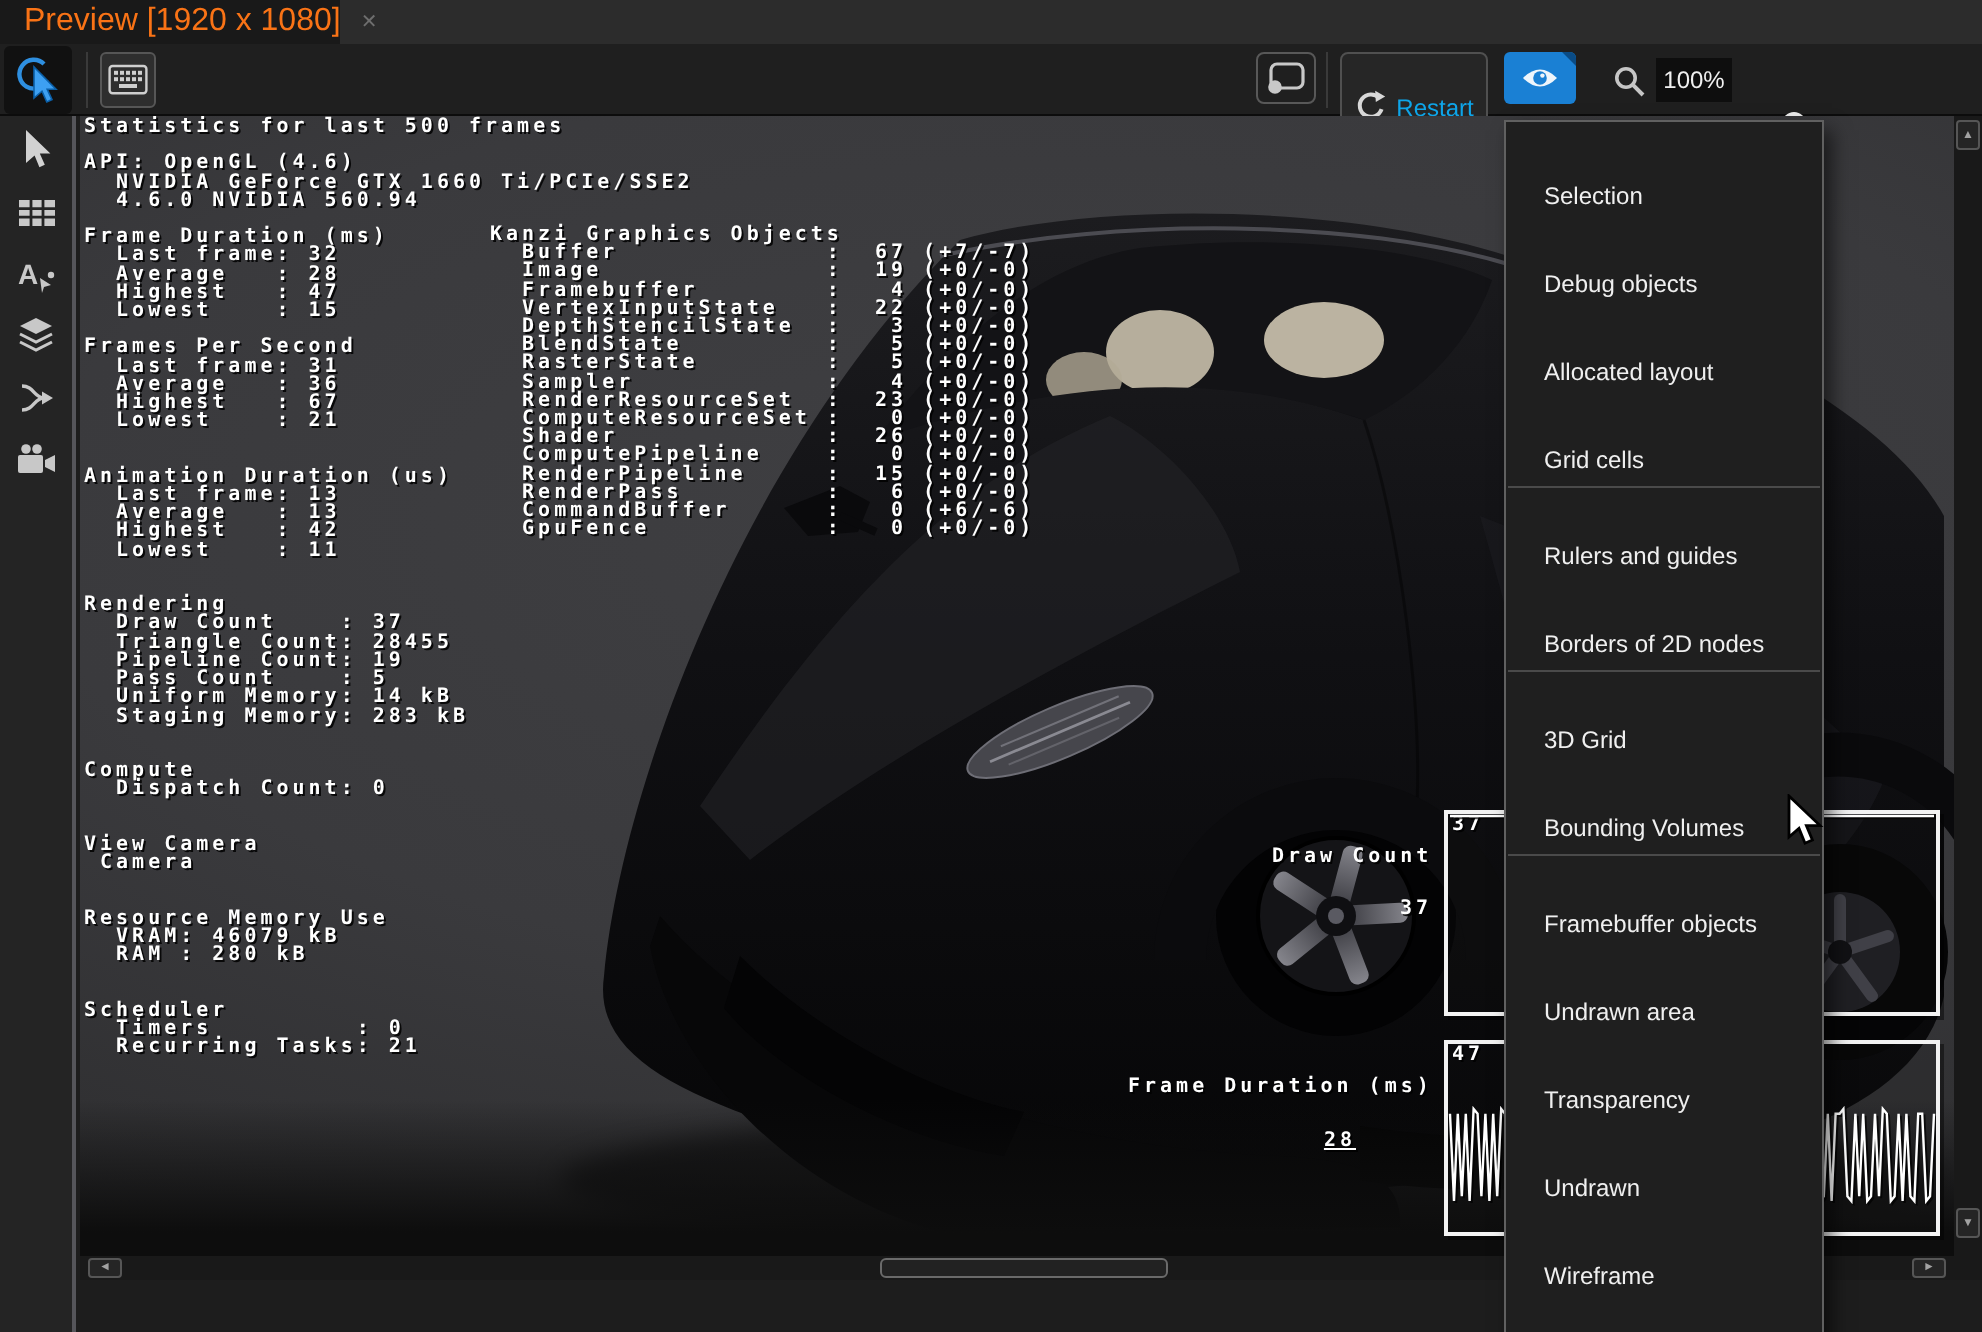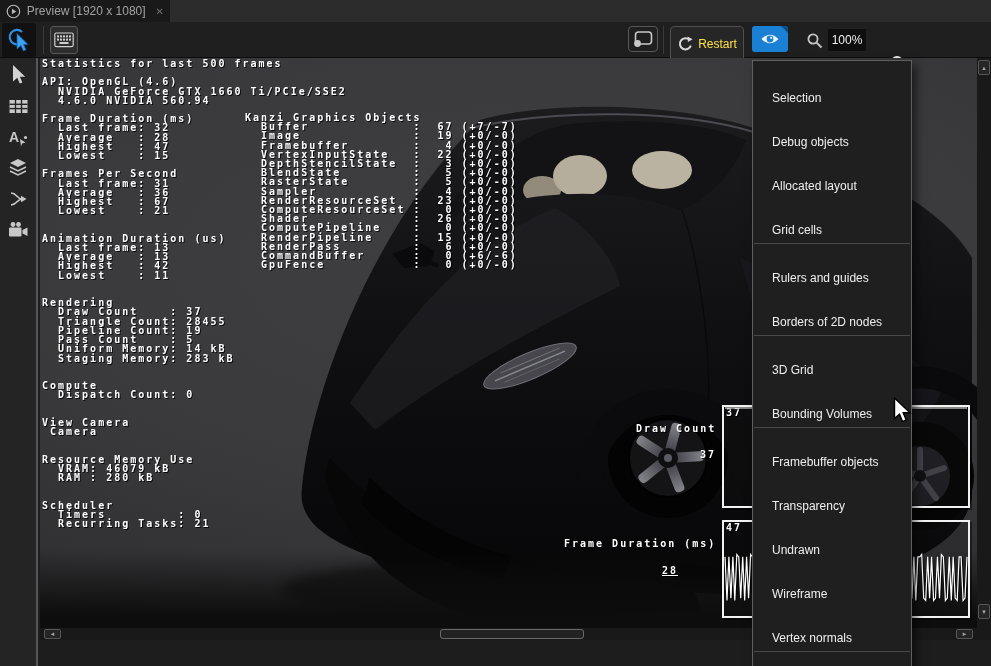--- a/index.html
+++ b/index.html
@@ -4,33 +4,33 @@
 <style>
   html,body{margin:0;padding:0;background:#111;}
   *{box-sizing:border-box;}
   .app{position:relative;width:991px;height:666px;background:#1d1d1d;overflow:hidden;
        font-family:"Liberation Sans",sans-serif;color:#ddd;}
 
   
   .titlebar{position:absolute;left:0;top:0;width:991px;height:22px;background:#2c2c2c;}
   .tab{position:absolute;left:0;top:0;width:170px;height:22px;background:#191919;
        display:flex;align-items:center;padding:0 6px;gap:6px;}
-  .tab-title{font-size:12px;color:#a3a3a3;white-space:nowrap;}
+  .tab-title{font-size:16px;color:#f97316;white-space:nowrap;}
   .tab-close{font-size:10px;color:#6e6e6e;margin-left:4px;}
 
   
   .toolbar{position:absolute;left:0;top:22px;width:991px;height:36px;background:#1f1f1f;
            border-bottom:1px solid #0c0c0c;}
   .tool-btn{position:absolute;display:flex;align-items:center;justify-content:center;border-radius:3px;}
   .btn-interact{left:2px;top:1px;width:34px;height:34px;background:#111;}
   .tb-sep{position:absolute;top:4px;width:1px;height:28px;background:#3a3a3a;}
   .btn-keyboard{left:50px;top:4px;width:28px;height:28px;background:#2e2e2e;border:1px solid #565656;}
   .btn-display{left:628px;top:4px;width:30px;height:26px;border:1px solid #585858;border-radius:4px;}
   .btn-restart{left:670px;top:4px;width:74px;height:36px;background:#262626;border:1px solid #505050;
-               border-radius:4px;gap:5px;font-size:12px;color:#fde047;}
+               border-radius:4px;gap:5px;font-size:12px;color:#0ea5e9;align-items:flex-end;}
   .btn-eye{left:752px;top:4px;width:36px;height:26px;background:#1a80d4;border-radius:3px;overflow:hidden;}
   .eye-notch{position:absolute;right:0;top:0;width:0;height:0;
              border-left:7px solid transparent;border-top:7px solid #0a4c86;}
   .magnifier{position:absolute;left:806px;top:10px;}
   .zoom-chip{position:absolute;left:828px;top:7px;width:38px;height:22px;background:#0e0e0e;
              display:flex;align-items:center;justify-content:center;font-size:12px;color:#f0f0f0;}
   .slider-track{position:absolute;left:874px;top:39px;width:82px;height:3px;background:#6d6d6d;}
   .slider-thumb{position:absolute;left:891px;top:34px;width:12px;height:12px;border-radius:50%;background:#ececec;}
 
   
@@ -437,20 +437,24 @@
         <span class="check"></span>
         <span>Bounding Volumes</span>
       </div>
       <div class="menu-sep"></div>
       <div class="menu-item">
         <span class="check"></span>
         <span>Framebuffer objects</span>
       </div>
       <div class="menu-item">
         <span class="check"></span>
+        <span>Undrawn area</span>
+      </div>
+      <div class="menu-item">
+        <span class="check"></span>
         <span>Transparency</span>
       </div>
       <div class="menu-item">
         <span class="check"></span>
         <span>Undrawn</span>
       </div>
       <div class="menu-item">
         <span class="check"></span>
         <span>Wireframe</span>
       </div>

